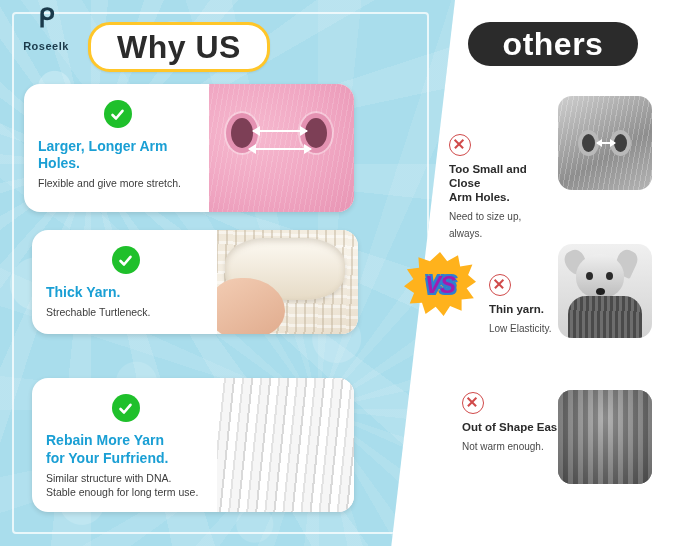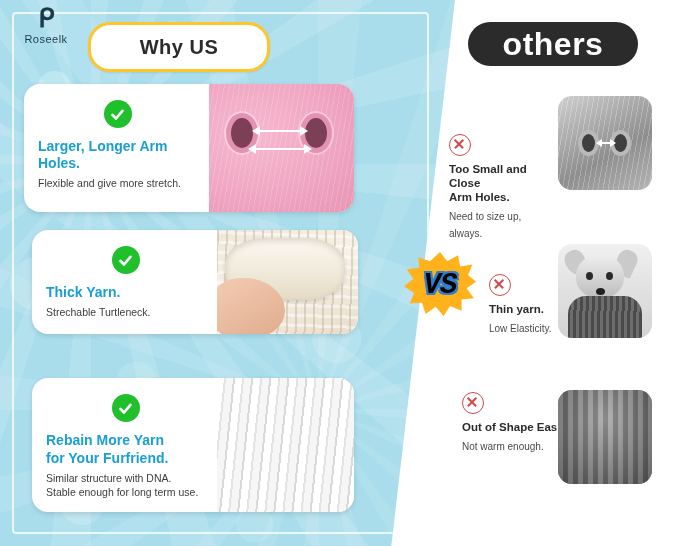--- a/index.html
+++ b/index.html
@@ -46,32 +46,32 @@
   }
 
   
   .logo{position:absolute;left:10px;top:6px;width:72px;text-align:center;}
   .logo-mark{
     font-family:"Liberation Serif", serif;
     font-size:26px;color:#1b3a4b;line-height:26px;font-weight:700;
     letter-spacing:-1px;
   }
   .logo-name{
-    font-size:11px;font-weight:400;color:#1b3a4b;letter-spacing:.5px;margin-top:1px;
+    font-size:11px;font-weight:700;color:#1b3a4b;letter-spacing:.5px;margin-top:8px;
   }
 
   
   .why-banner{
     position:absolute;left:88px;top:22px;width:176px;height:44px;
     background:#ffffff;border:3px solid #ffc629;border-radius:22px;
     display:flex;align-items:center;justify-content:center;
     box-shadow:0 1px 2px rgba(0,0,0,.08);
   }
   .why-banner span{
-    font-size:20px;font-weight:700;color:#2b2b2b;letter-spacing:.5px;
+    font-size:32px;font-weight:700;color:#2b2b2b;letter-spacing:.5px;
   }
 
   
   .others-banner{
     position:absolute;left:468px;top:22px;width:170px;height:44px;
     background:#2b2b2b;border-radius:22px;
     display:flex;align-items:center;justify-content:center;
   }
   .others-banner span{
     font-size:32px;font-weight:700;color:#ffffff;letter-spacing:.5px;
@@ -167,24 +167,23 @@
     position:absolute;left:404px;top:252px;width:72px;height:66px;
   }
   .vs .burst{
     position:absolute;inset:0;
     background:#ffb21c;
     -webkit-clip-path:polygon(50% 0%,60% 14%,75% 5%,78% 22%,95% 19%,89% 35%,100% 45%,87% 55%,97% 70%,80% 72%,80% 89%,64% 82%,55% 97%,44% 83%,30% 94%,25% 77%,8% 78%,14% 62%,0 52%,13% 41%,4% 26%,21% 24%,20% 8%,36% 14%);
     clip-path:polygon(50% 0%,60% 14%,75% 5%,78% 22%,95% 19%,89% 35%,100% 45%,87% 55%,97% 70%,80% 72%,80% 89%,64% 82%,55% 97%,44% 83%,30% 94%,25% 77%,8% 78%,14% 62%,0 52%,13% 41%,4% 26%,21% 24%,20% 8%,36% 14%);
   }
   .vs .label{
     position:absolute;inset:0;display:flex;align-items:center;justify-content:center;
-    font-size:29px;font-weight:700;font-style:italic;color:#000000;
+    font-size:24px;font-weight:700;font-style:italic;color:#a21caf;
     text-shadow:2px 2px 0 #2f7fd0, -2px -2px 0 #2f7fd0, 2px -2px 0 #2f7fd0, -2px 2px 0 #2f7fd0;
     letter-spacing:-1px;
-    font-family:Liberation Mono, monospace;
   }
 
   
   .r-item{position:absolute;}
   .r-x{
     width:20px;height:20px;border-radius:50%;
     border:1.6px solid #d04a4a;position:relative;
   }
   .r-x:before,.r-x:after{
     content:"";position:absolute;left:3px;top:8px;width:12px;height:1.6px;background:#d04a4a;

